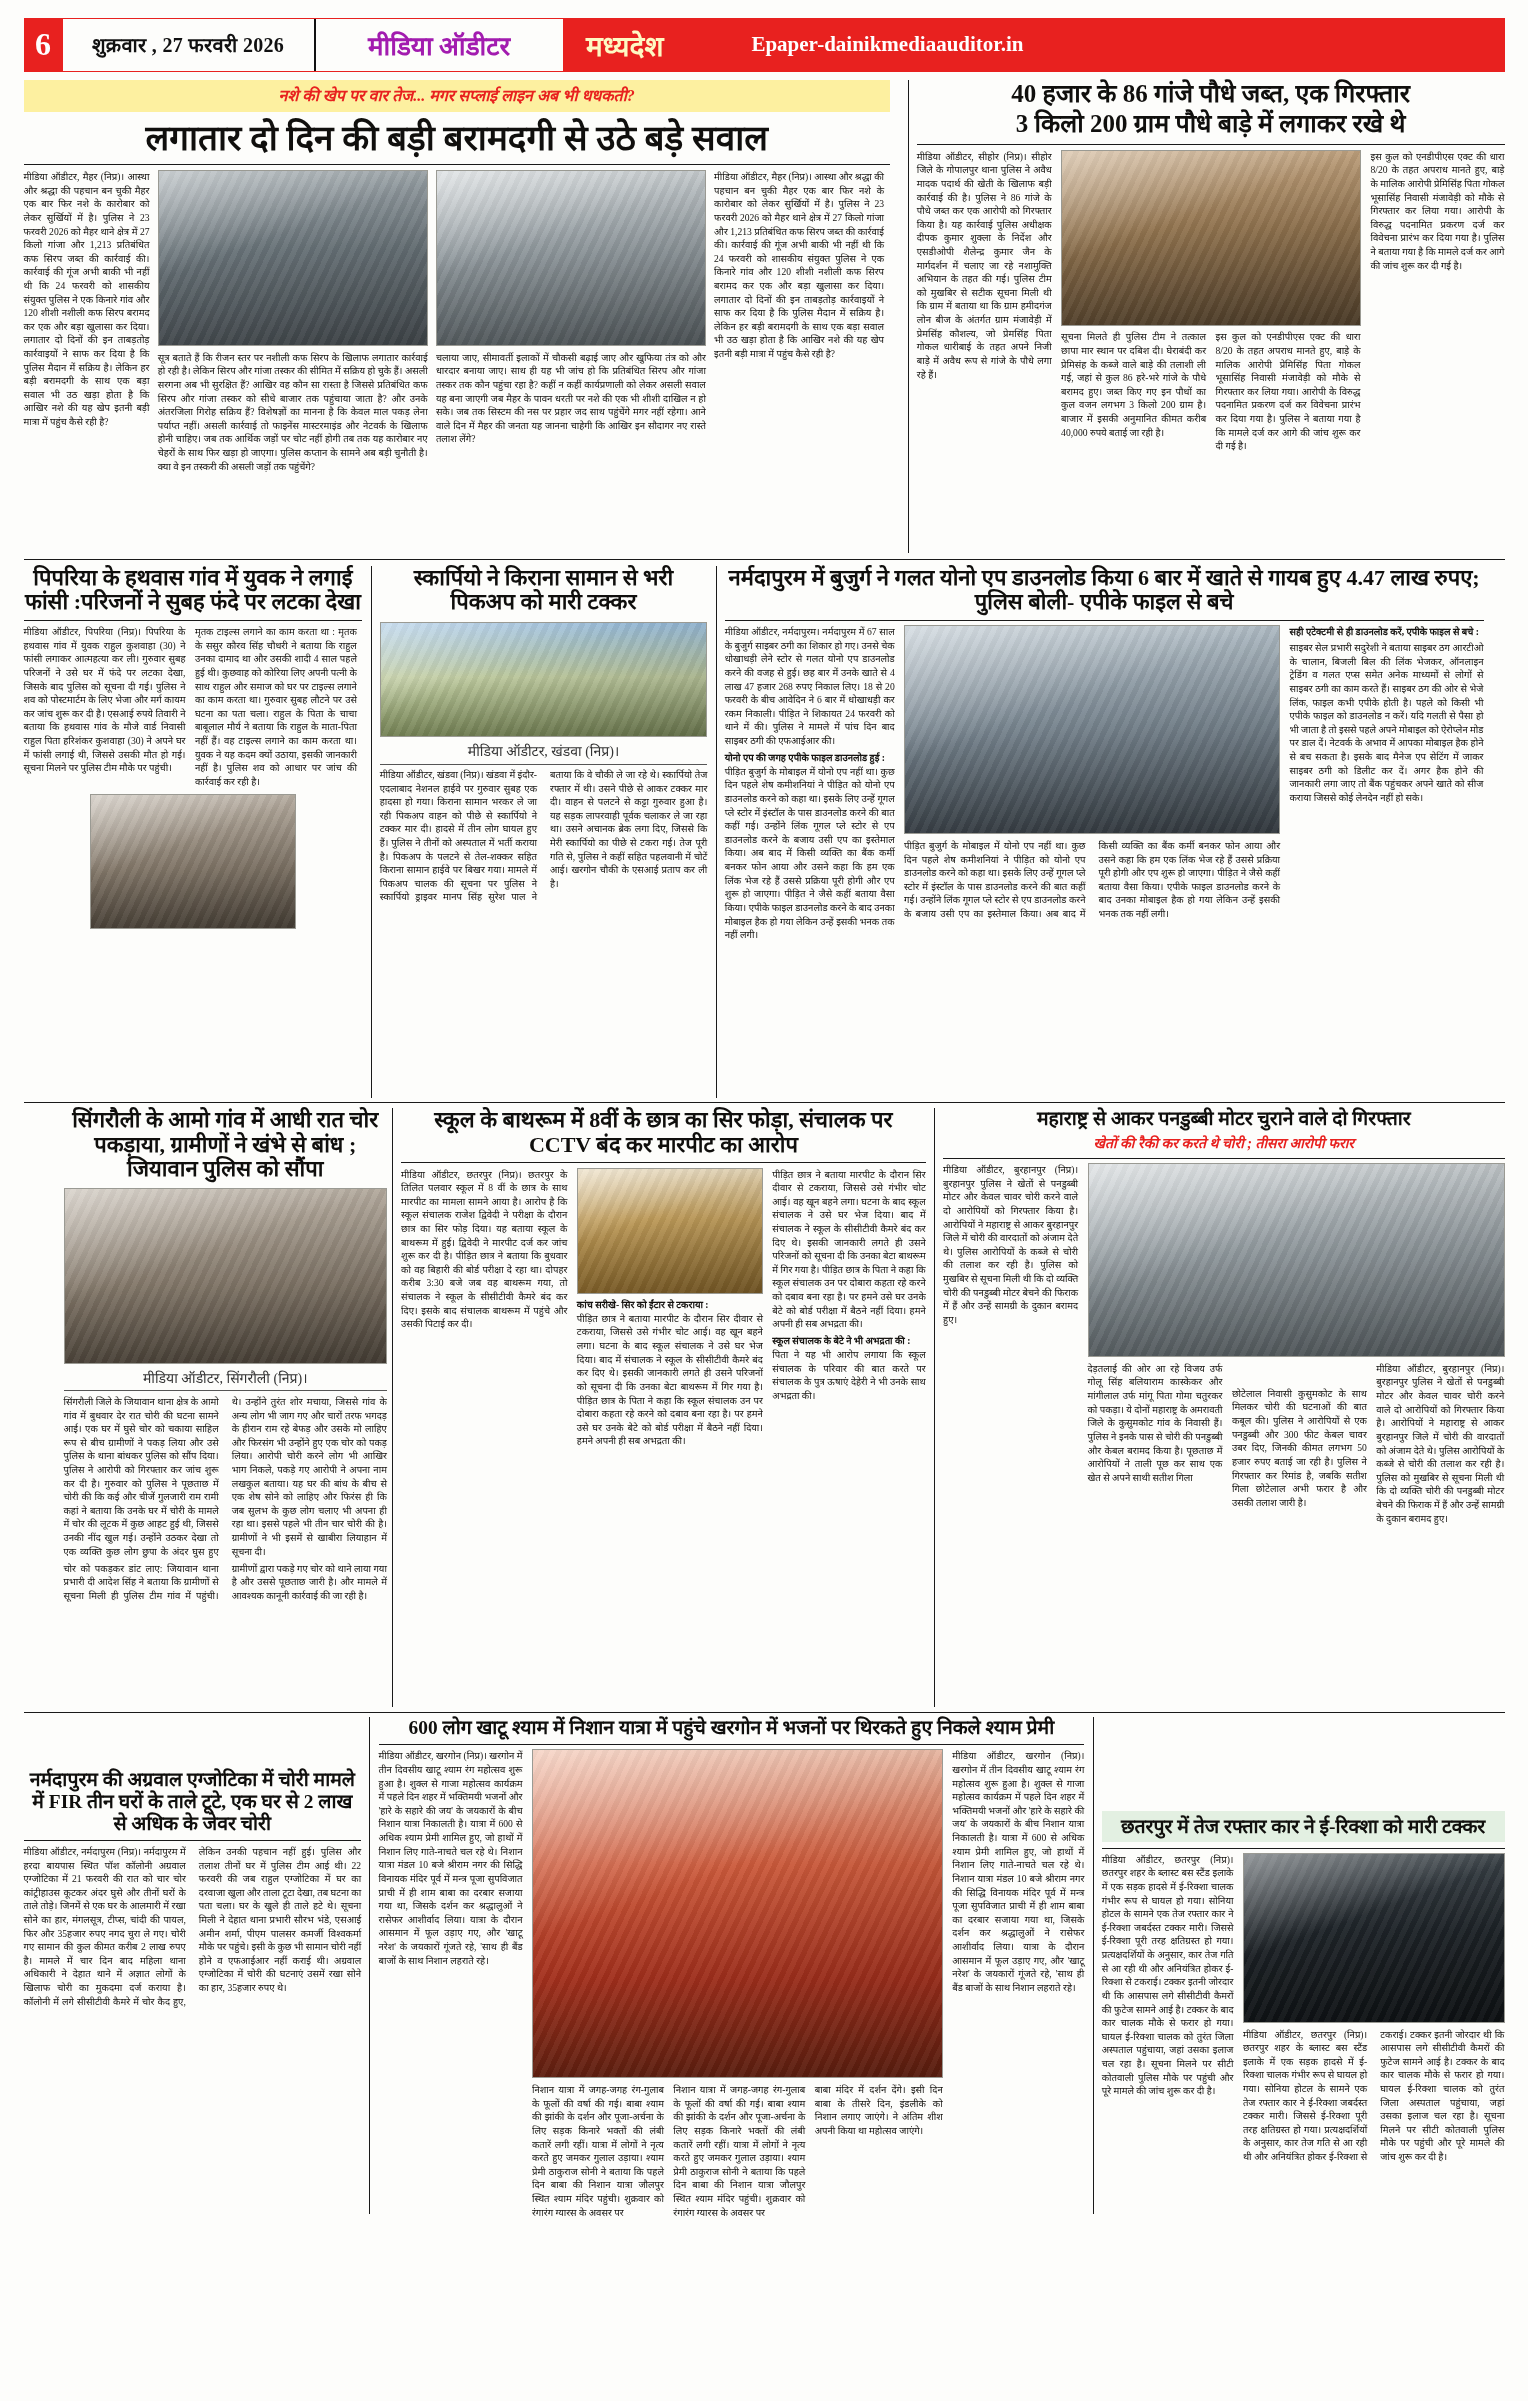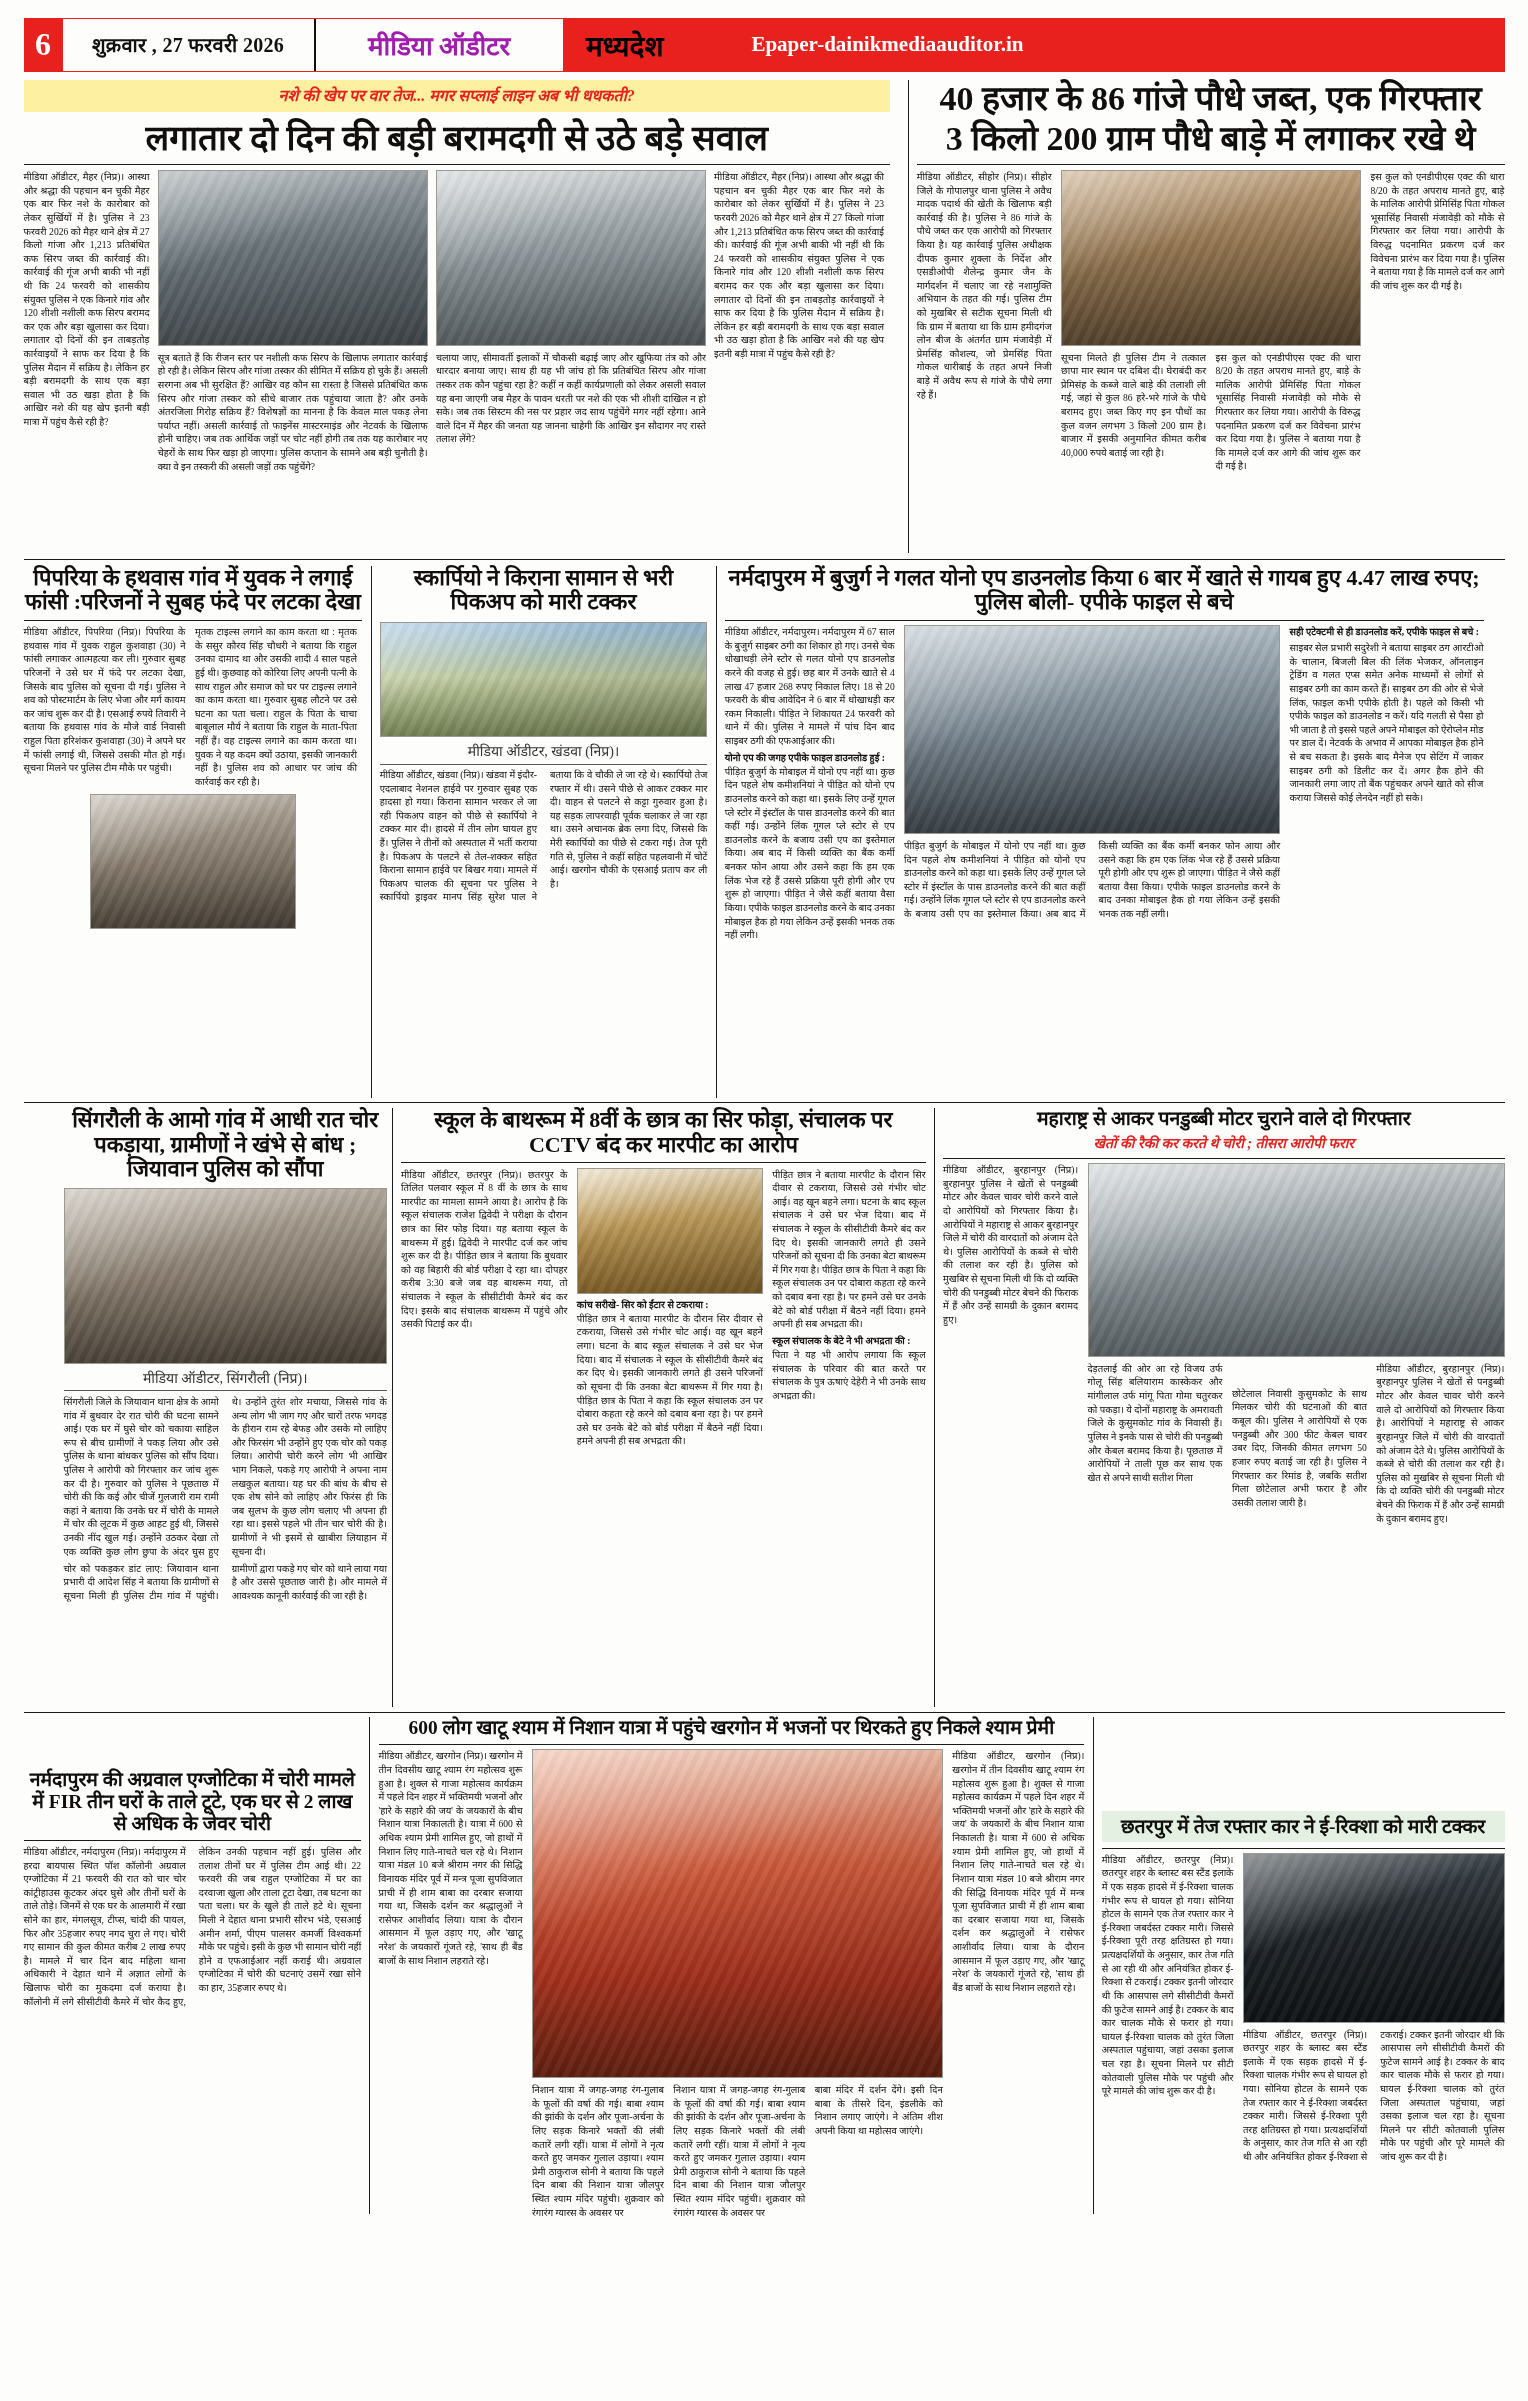--- a/index.html
+++ b/index.html
@@ -49,21 +49,21 @@
     font-family: "Liberation Serif", serif;
   }
   .red-bar {
     flex: 1 1 auto;
     background: #e8211f;
     display: flex; align-items: center;
     padding-left: 23.5px;
     gap: 88px;
   }
   .red-bar .mp {
-    color: #000000; font-size: 28px; font-weight: bold;
+    color: #fef9c3; font-size: 28px; font-weight: bold;
     font-family: "Liberation Serif", serif;
   }
   .red-bar .site {
     color: #ffffff; font-size: 21px; font-weight: bold;
     font-family: "Liberation Serif", serif;
   }
 
   
   .kicker {
     background: #fdf0a0;
@@ -75,21 +75,21 @@
     padding: 4.7px 0 5.9px 0;
     font-family: "Liberation Serif", serif;
   }
   .hl-xl {
     font-family: "Liberation Serif", serif;
     font-weight: bold;
     color: #100f0d;
     line-height: 1.12;
   }
   .hl-big  { font-size: 35px; }
-  .hl-mid  { font-size: 34px; }
+  .hl-mid  { font-size: 25px; }
   .hl-sm   { font-size: 22px; }
   .hl-xs   { font-size: 19.4px; }
   .center { text-align: center; }
 
   .body-txt {
     font-family: "Liberation Serif", serif;
     font-size: 9.6px;
     line-height: 1.42;
     text-align: justify;
     color: #14120f;

